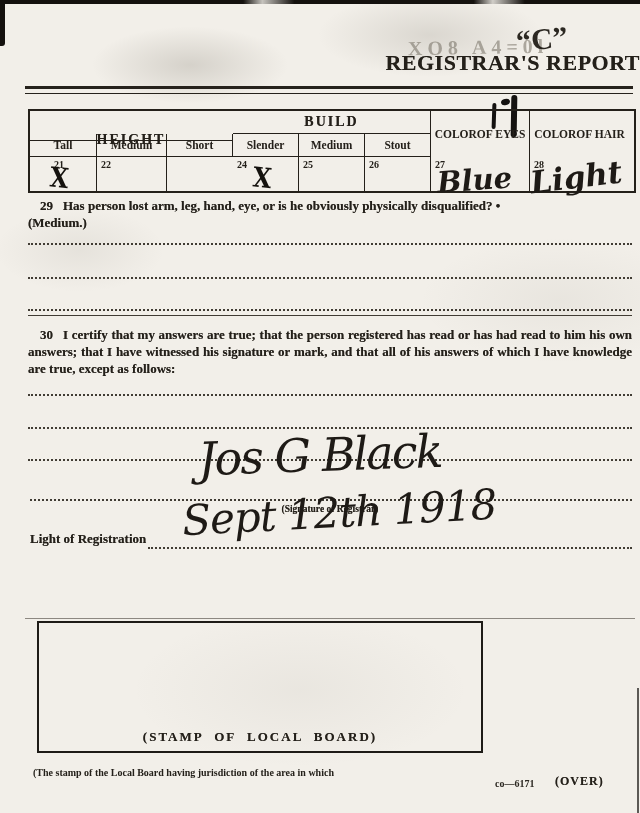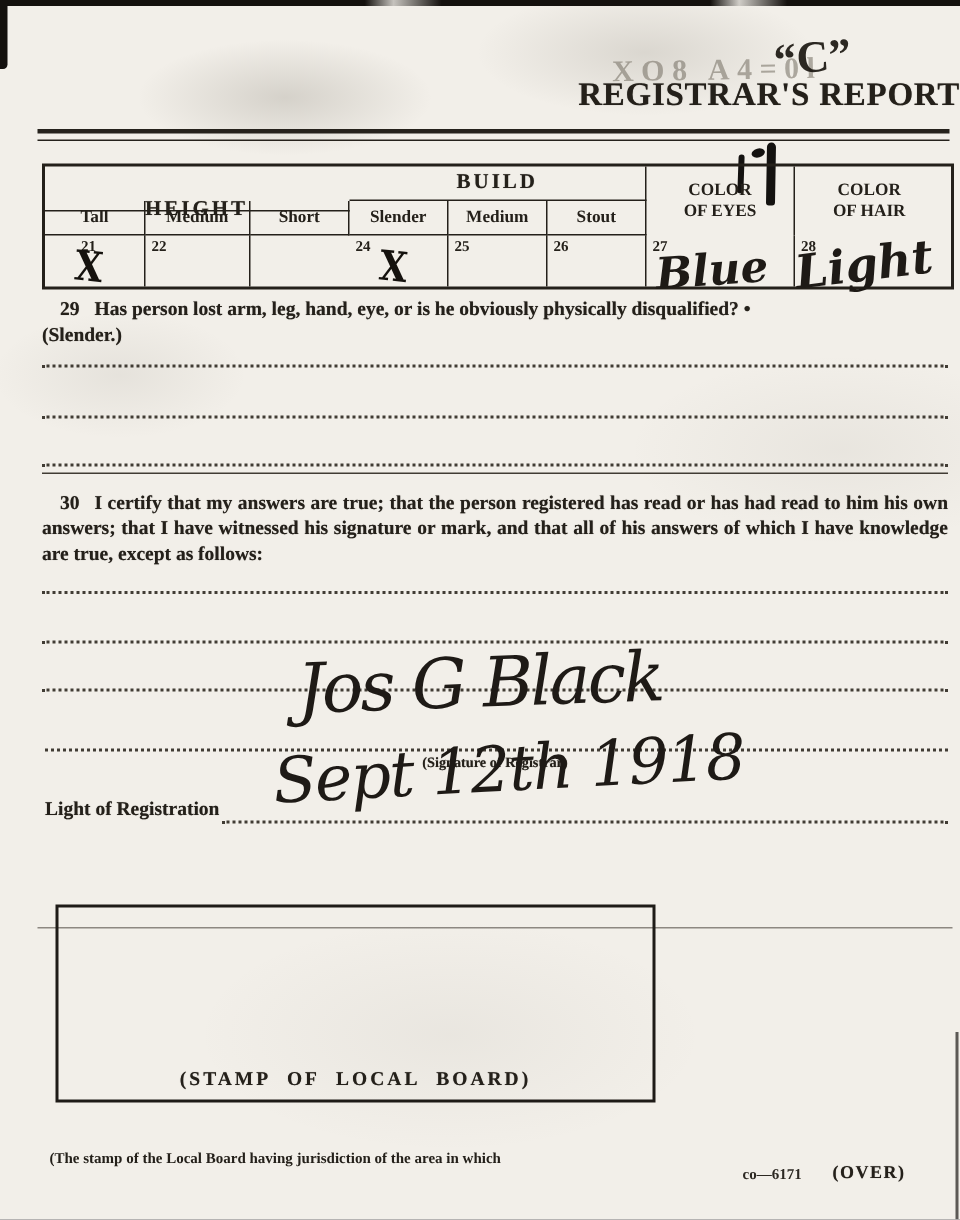--- a/index.html
+++ b/index.html
@@ -45,42 +45,42 @@
       display:grid;
       grid-template-columns:67px 70px 66px 66px 66px 66px 99px 99px;
       grid-template-rows:23px 23px 34px;
       background:transparent;}
   .dt div{box-sizing:border-box;}
   .dt .c{border-right:1.8px solid var(--ink);border-bottom:1.8px solid var(--ink);}
   .dt .nr{border-right:none;}
   .dt .nb{border-bottom:none;}
   .sec-h{grid-row:1;display:flex;align-items:center;justify-content:center;font-size:14px;letter-spacing:2px;font-weight:bold;}
   .col-h{grid-row:2;display:flex;align-items:center;justify-content:center;font-size:11.5px;font-weight:bold;}
-  .span2{grid-row:1 / 3;display:flex;flex-direction:column;align-items:center;justify-content:center;font-size:11.5px;font-weight:bold;text-align:center;line-height:1.25;}
+  .span2{grid-row:1 / 3;display:flex;flex-direction:row;align-items:center;justify-content:center;font-size:11.5px;font-weight:bold;text-align:center;line-height:1.25;}
   .val{grid-row:3;position:relative;font-size:10px;font-weight:bold;padding:2px 0 0 4px;}
   .xmark{position:absolute;left:20px;top:6px;font-size:24px;font-weight:bold;color:#15120e;transform:rotate(6deg) scaleY(1.15);font-family:"DejaVu Serif",serif;}
   .hand{font-style:italic;font-family:"DejaVu Serif",serif;color:var(--hand);}
   .hw-eyes{position:absolute;left:6px;top:6px;font-size:29px;transform:rotate(-4deg);white-space:nowrap;z-index:3;}
   .hw-hair{position:absolute;left:0px;top:2px;font-size:31px;transform:rotate(-7deg);white-space:nowrap;z-index:3;}
   
   .q{left:28px;width:604px;font-size:13px;line-height:1.3;}
   .q29{top:198px;}
   .q30{top:327px;text-align:justify;}
   .qnum{margin:0 10px 0 12px;}
   
   .dot{height:0;border-bottom:2px dotted #413c34;}
   .solidline{height:0;border-bottom:1.5px solid #413c34;}
   
   .sig-script{left:198px;top:428px;font-size:46px;letter-spacing:-2px;transform:rotate(-2deg);white-space:nowrap;z-index:4;}
   .sig-caption{left:240px;top:504px;width:180px;text-align:center;font-size:9.5px;font-weight:bold;z-index:2;}
   .date-label{left:30px;top:531px;font-size:13px;}
   .date-script{left:182px;top:488px;font-size:42px;letter-spacing:-1px;transform:rotate(-3deg);white-space:nowrap;z-index:4;}
   .sep{left:25px;top:618px;width:610px;height:0;border-bottom:1.5px solid #56504a;opacity:.65;}
   
-  .stamp-box{left:37px;top:603px;width:396px;height:128px;border:2.5px solid #1e1b17;}
+  .stamp-box{left:37px;top:621px;width:396px;height:128px;border:2.5px solid #1e1b17;padding-left:46px;}
   .stamp-box-label{position:absolute;left:0;bottom:6px;width:100%;text-align:center;font-size:13px;letter-spacing:2px;word-spacing:6px;font-weight:bold;}
   .note{left:33px;top:766px;width:420px;font-size:10px;line-height:1.35;font-weight:bold;}
   .formnum{left:495px;top:778px;font-size:10px;font-weight:bold;color:#2c2822;}
   .over{left:555px;top:774px;font-size:12px;font-weight:bold;letter-spacing:1px;}
 </style>
 </head>
 <body>
 
 <div class="page">
 
@@ -138,21 +138,21 @@
       <span class="hand hw-eyes">Blue</span>
     </div>
     <div class="val nr nb" style="grid-column:8;">
       <span>28</span>
       <span class="hand hw-hair">Light</span>
     </div>
   </div>
 
   <div class="abs q q29 printed">
     <span class="qnum">29</span><span>Has person lost arm, leg, hand, eye, or is he obviously physically disqualified?  •</span><br>
-    <span>(Slender.)</span>
+    <span>(Medium.)</span>
   </div>
 
   <div class="abs dot" style="left:28px;top:243px;width:604px;"></div>
   <div class="abs dot" style="left:28px;top:277px;width:604px;"></div>
   <div class="abs dot" style="left:28px;top:309px;width:604px;"></div>
   <div class="abs solidline" style="left:28px;top:315px;width:604px;"></div>
 
   <div class="abs q q30 printed">
     <span class="qnum">30</span><span>I certify that my answers are true; that the person registered has read or has had read to him his own answers; that I have witnessed his signature or mark, and that all of his answers of which I have knowledge are true, except as follows:</span>
   </div>

